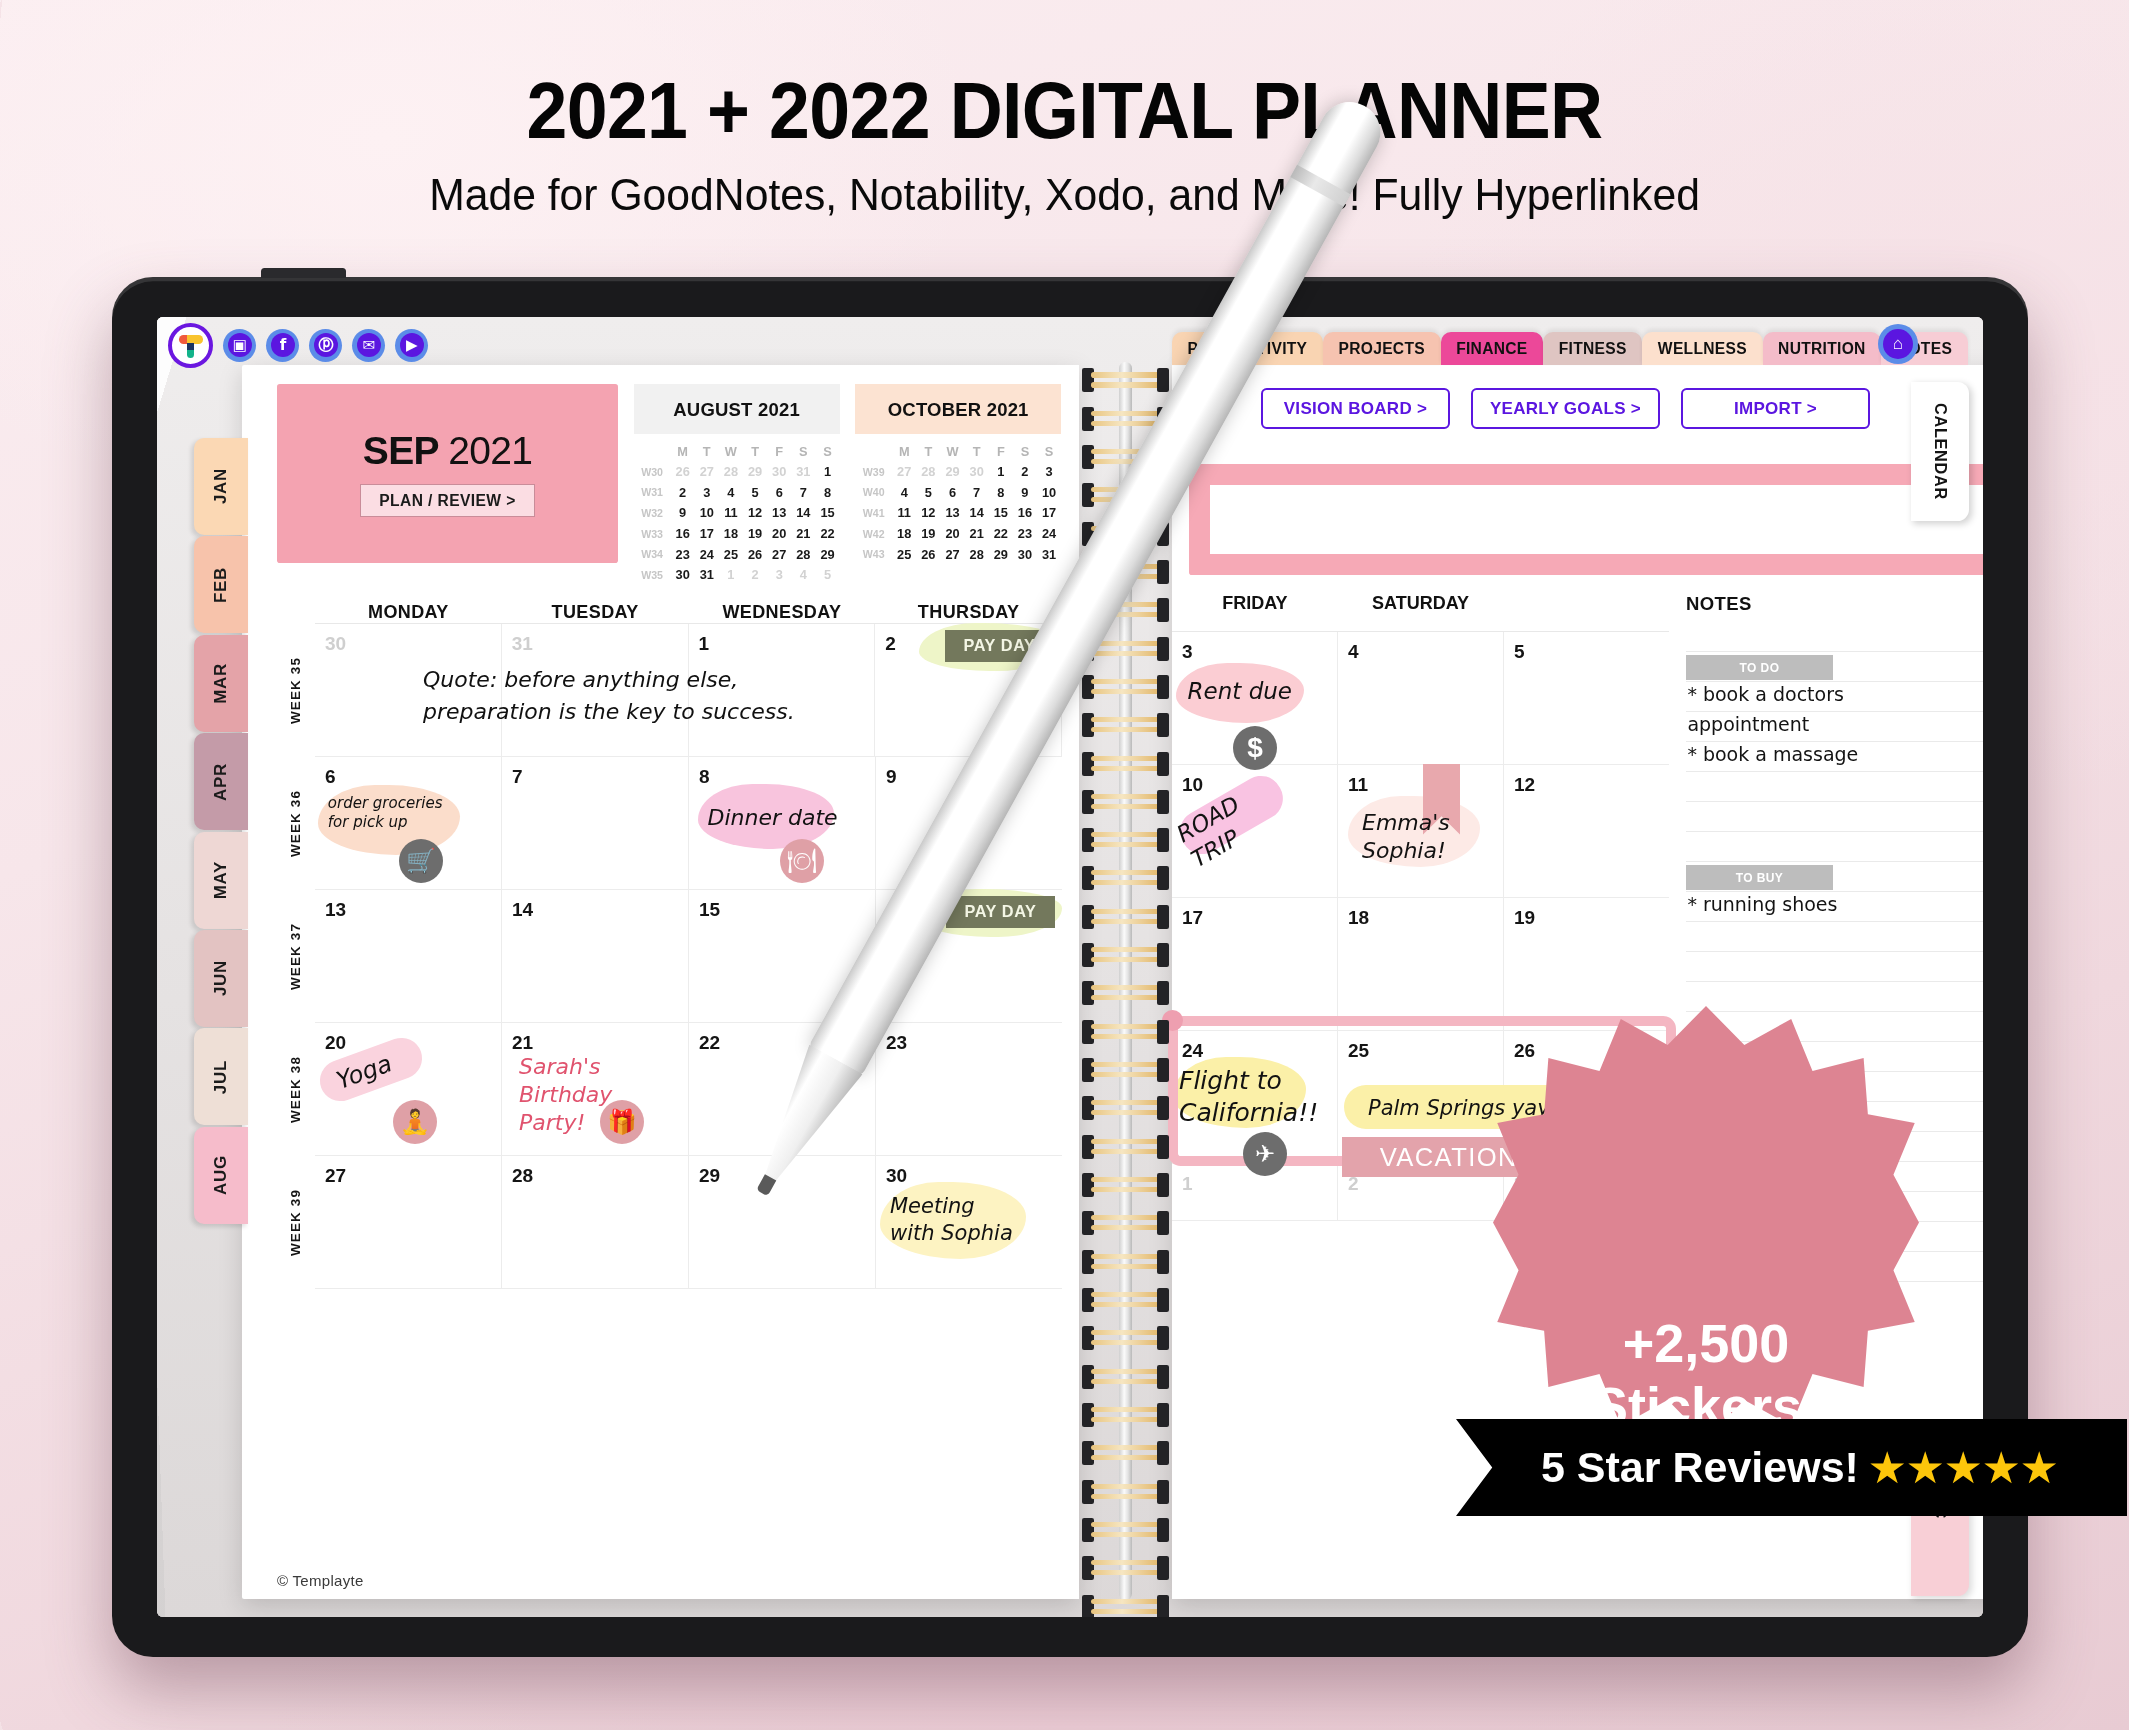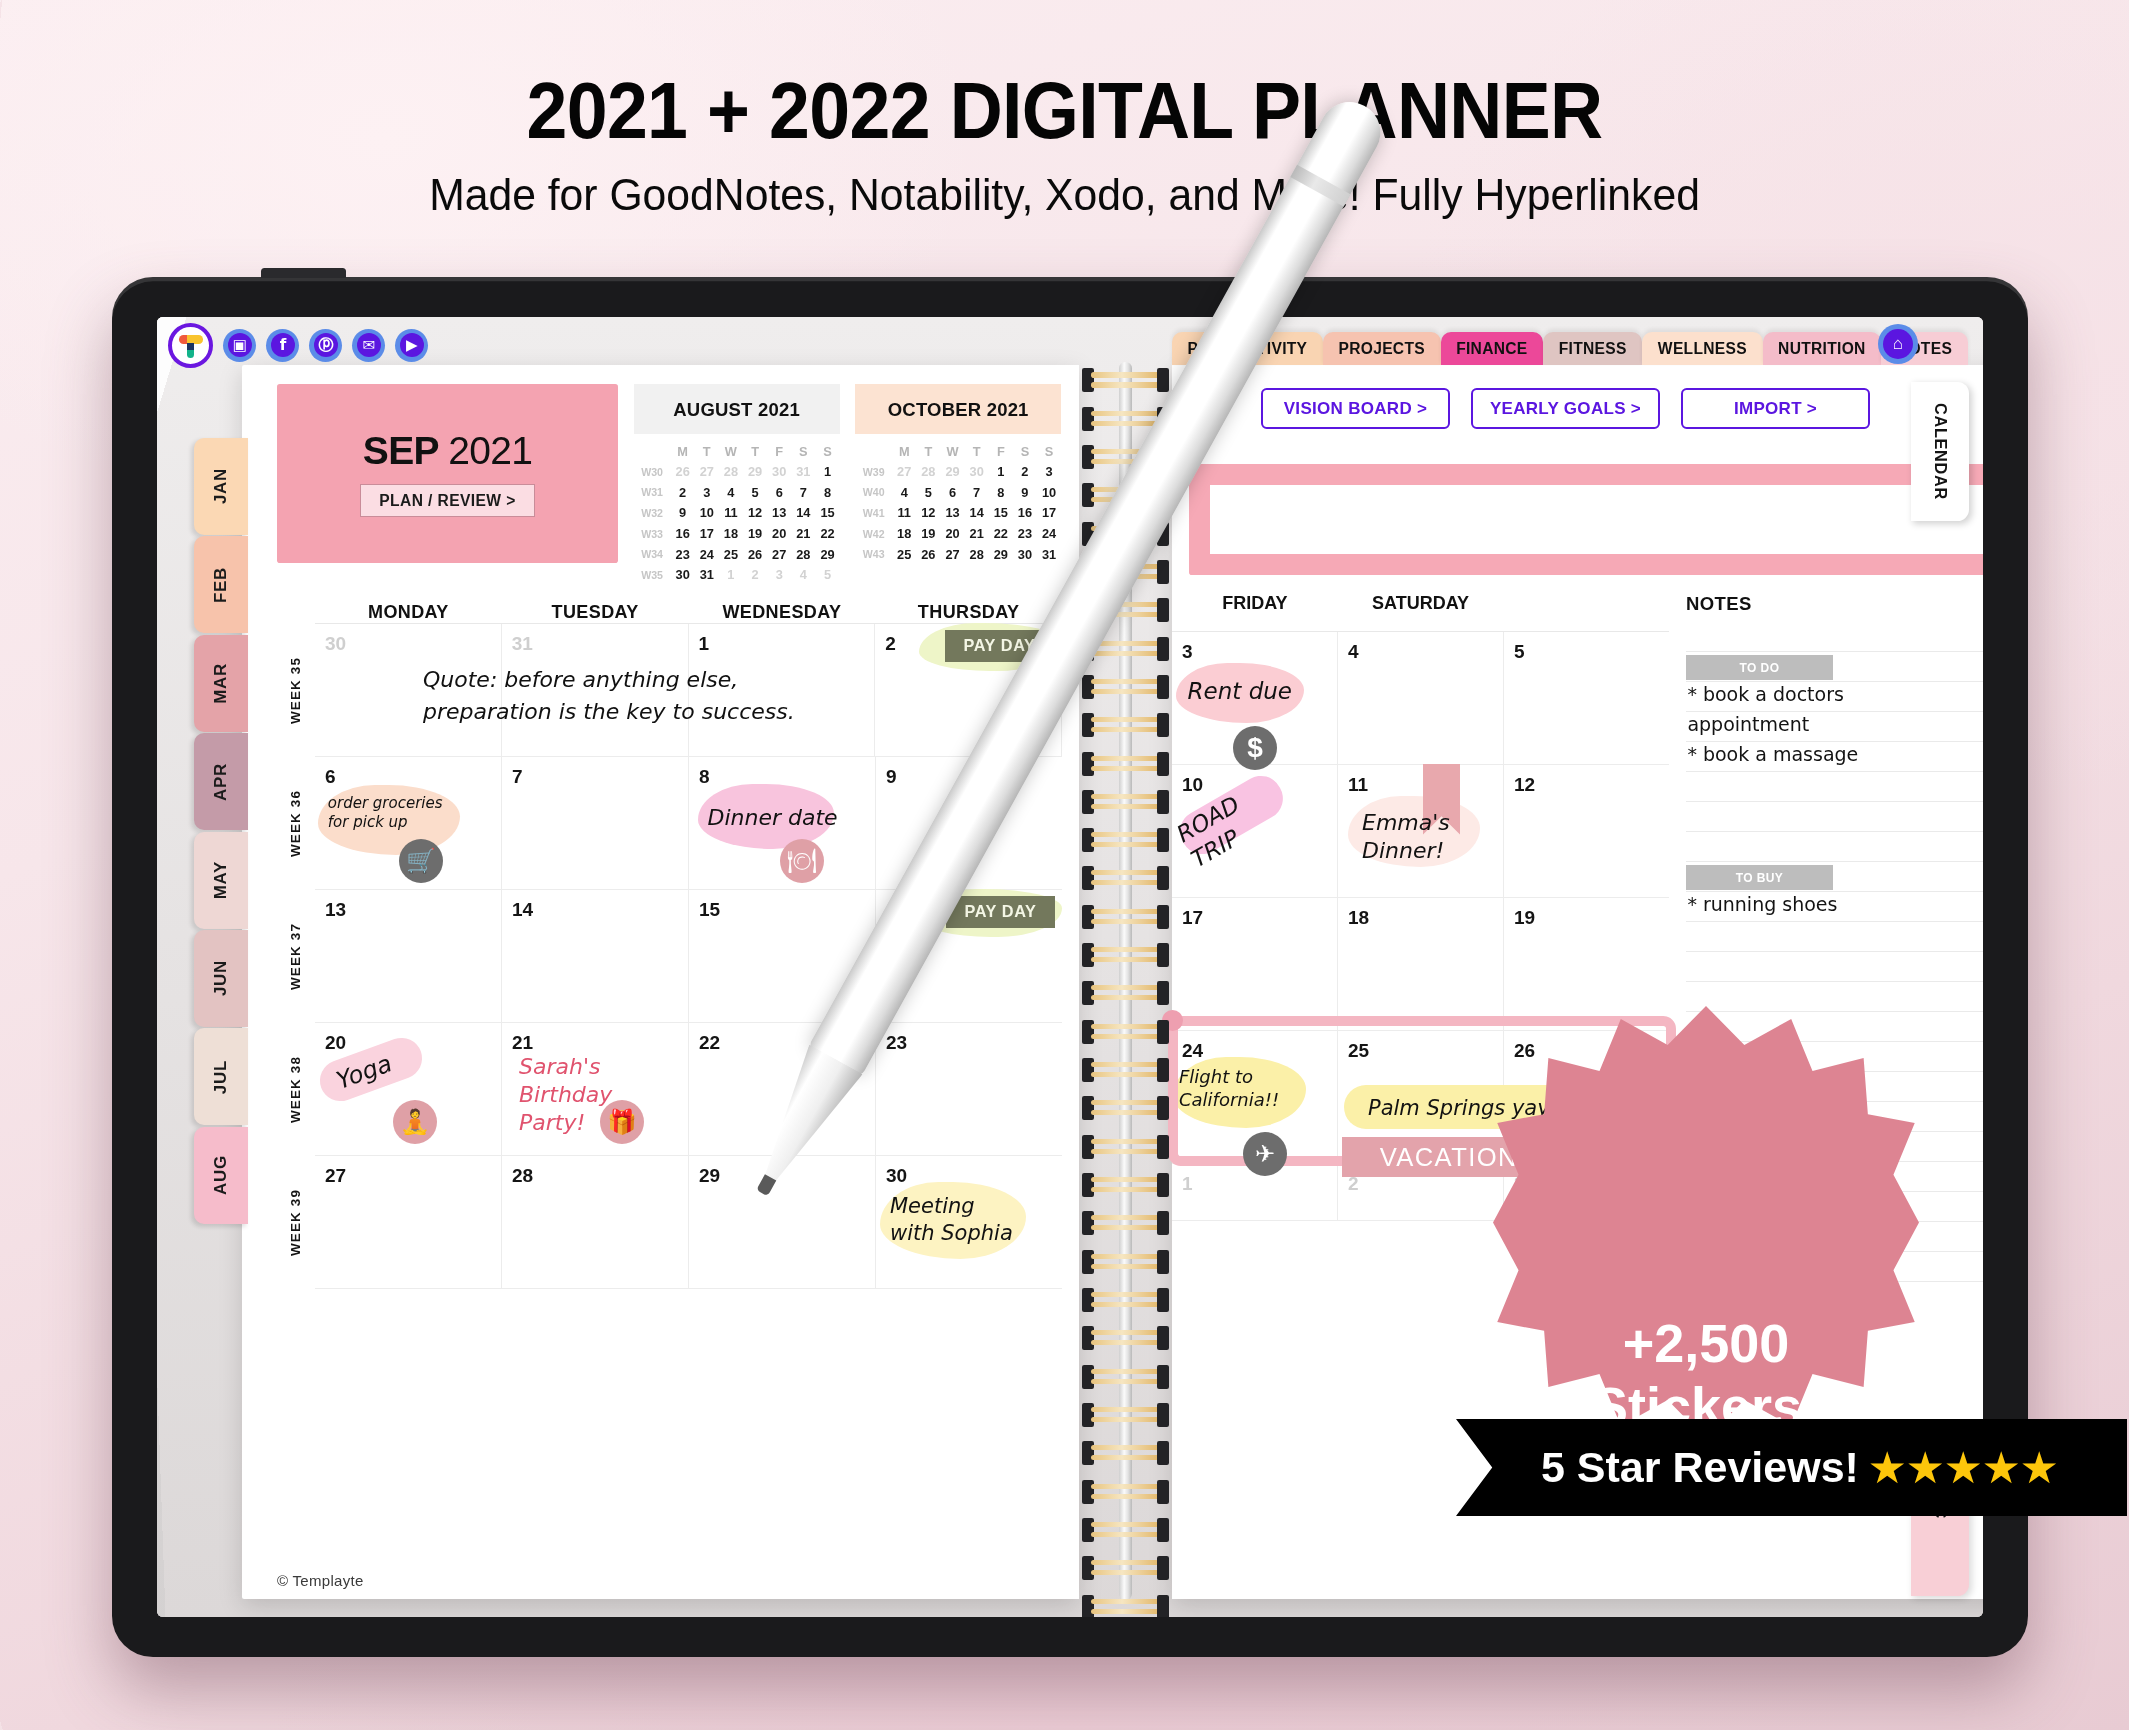--- a/index.html
+++ b/index.html
@@ -930,21 +930,21 @@
                       <div>ROAD</div>
                       <div>TRIP</div>
                     </div>
                   </div>
                   <div class="cell">
                     <div class="dnum">11</div>
                     <div class="bookmark" style="left: 85px; top: -1.4px;"></div>
                     <div class="blob" style="background: rgb(253, 234, 230); z-index: 2; left: 10px; top: 31px; width: 132px; height: 71px;"></div>
                     <div class="stk-text" style="left: 24px; top: 44px; font-size: 22px;">
                       <div>Emma's</div>
-                      <div>Dinner!</div>
+                      <div>Sophia!</div>
                     </div>
                   </div>
                   <div class="cell">
                     <div class="dnum">12</div>
                   </div>
                 </div>
                 <div class="wrow">
                   <div class="cell">
                     <div class="dnum">17</div>
                   </div>
@@ -952,21 +952,21 @@
                     <div class="dnum">18</div>
                   </div>
                   <div class="cell">
                     <div class="dnum">19</div>
                   </div>
                 </div>
                 <div class="wrow">
                   <div class="cell">
                     <div class="dnum">24</div>
                     <div class="blob" style="background: rgb(251, 240, 168); z-index: 2; left: 1.4px; top: 25.6px; width: 133px; height: 71px;"></div>
-                    <div class="stk-text" style="left: 7px; top: 34px; font-size: 18px;">
+                    <div class="stk-text" style="left: 7px; top: 34px; font-size: 25px;">
                       <div>Flight to</div>
                       <div>California!!</div>
                     </div>
                     <div class="icon-circle grey" style="left: 71px; top: 101px;">✈</div>
                   </div>
                   <div class="cell">
                     <div class="dnum">25</div>
                     <div class="blob" style="background: rgb(251, 240, 168); z-index: 2; left: 5.7px; top: 54px; width: 234px; height: 44px; border-radius: 23px;"></div>
                     <div class="stk-text" style="left: 30px; top: 64px; font-size: 21px;">
                       <div>Palm Springs yay!!!</div>

